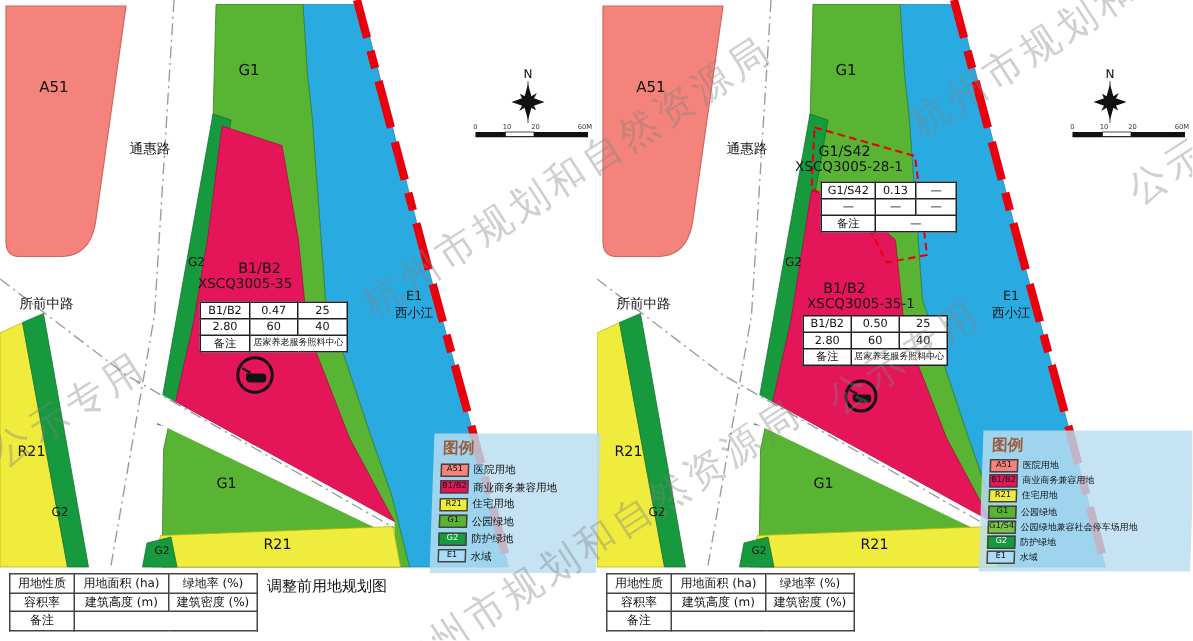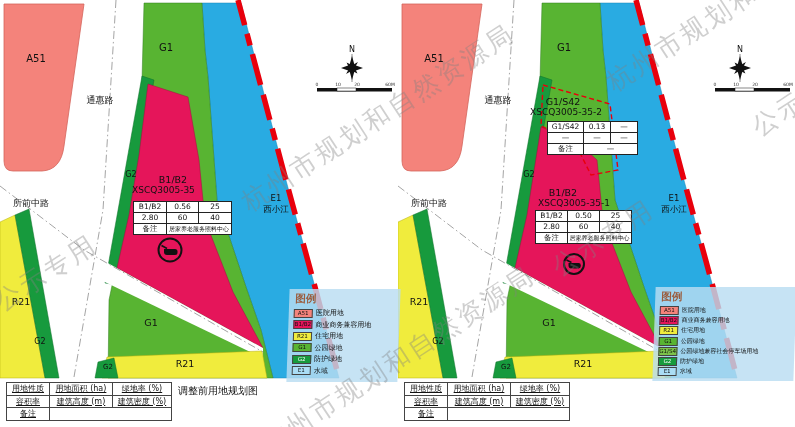--- a/index.html
+++ b/index.html
@@ -8,21 +8,21 @@
   .panel{position:absolute;top:0;width:397px;height:427px;}
   .panel svg{position:absolute;left:0;top:0;}
   .lbl{position:absolute;text-align:center;line-height:1.05;white-space:nowrap;color:#111;}
   .wm{position:absolute;color:rgba(128,128,128,0.38);font-size:26px;letter-spacing:3px;
       white-space:nowrap;transform-origin:0 0;transform:rotate(-33deg);pointer-events:none;z-index:50;}
   table.ptable{position:absolute;border-collapse:collapse;background:#fff;font-size:7.5px;
       text-align:center;table-layout:fixed;z-index:10;}
   table.ptable td{border:1px solid #222;padding:0;height:10px;line-height:10px;overflow:hidden;}
   td.remark{font-size:6px;}
   table.btable{position:absolute;border-collapse:collapse;background:#fff;font-size:8px;
-      text-align:center;table-layout:fixed;z-index:10;text-decoration:underline;}
+      text-align:center;table-layout:fixed;z-index:10;}
   table.btable td{border:1px solid #444;padding:0;height:11.5px;line-height:11.5px;overflow:hidden;}
   .legend{position:absolute;background:rgba(186,221,241,0.82);padding:3px 3px 4px 5px;
       transform:skewX(-2deg);z-index:12;}
   .lg-title{font-size:10.5px;font-weight:bold;color:#9b5c3d;margin:0 0 2px 1px;}
   .lg-item{display:flex;align-items:center;margin:1.6px 0;}
   .legend-after .lg-item{margin:1.2px 0;}
   .sw{display:inline-block;width:17px;height:7px;border:0.8px solid #444;font-size:5.5px;
       line-height:7px;text-align:center;flex:0 0 17px;overflow:hidden;}
   .lg-label{margin-left:3px;font-size:7px;}
   .legend-after .lg-label{font-size:6px;}
@@ -90,21 +90,21 @@
     <div class="lbl" style="left:134px;top:318px;width:34px;font-size:9.5px">G1</div>
     <div class="lbl" style="left:168px;top:359px;width:34px;font-size:9.5px">R21</div>
     <div class="lbl" style="left:4px;top:297px;width:34px;font-size:9.5px">R21</div>
     <div class="lbl" style="left:29px;top:338px;width:22px;font-size:8px">G2</div>
     <div class="lbl" style="left:99px;top:364px;width:18px;font-size:7px">G2</div>
 
     <table class="ptable" style="left:133px;top:201px;width:95px">
       <tbody>
           <tr>
             <td style="width:32px">B1/B2</td>
-          <td style="width:31px">0.56</td>
+          <td style="width:31px">0.47</td>
           <td style="width:32px">25</td>
           </tr>
       <tr>
             <td>2.80</td>
           <td>60</td>
           <td>40</td>
           </tr>
       <tr>
             <td>备注</td>
           <td colspan="2" class="remark">居家养老服务照料中心</td>
@@ -200,21 +200,21 @@
       </g>
     </svg>
 
     <div class="lbl" style="left:14px;top:54px;width:44px;font-size:10px">A51</div>
     <div class="lbl" style="left:78px;top:96px;width:44px;font-size:9px">通惠路</div>
     <div class="lbl" style="left:6px;top:199px;width:50px;font-size:9px">所前中路</div>
     <div class="lbl" style="left:144px;top:43px;width:44px;font-size:10px">G1</div>
     <div class="lbl" style="left:120px;top:171px;width:22px;font-size:8px">G2</div>
 
     <div class="lbl" style="left:138px;top:97px;width:54px;font-size:9.5px">G1/S42</div>
-    <div class="lbl" style="left:124px;top:108px;width:88px;font-size:9px">XSCQ3005-35-2</div>
+    <div class="lbl" style="left:124px;top:108px;width:88px;font-size:9px">XSCQ3005-28-1</div>
     <table class="ptable" style="left:149px;top:121px;width:87px">
       <tbody>
           <tr>
             <td style="width:35px">G1/S42</td>
           <td style="width:26px">0.13</td>
           <td style="width:26px">—</td>
           </tr>
       <tr>
             <td>—</td>
           <td>—</td>

